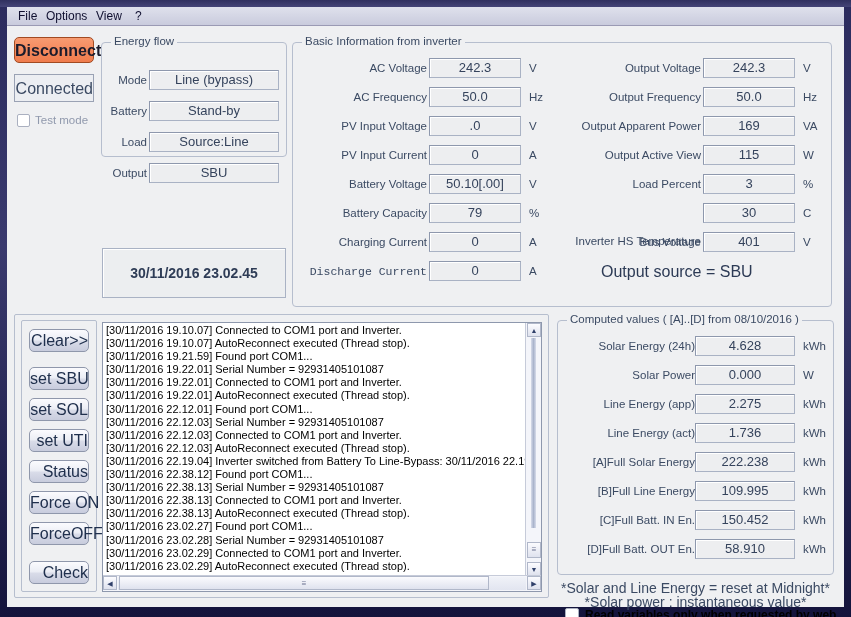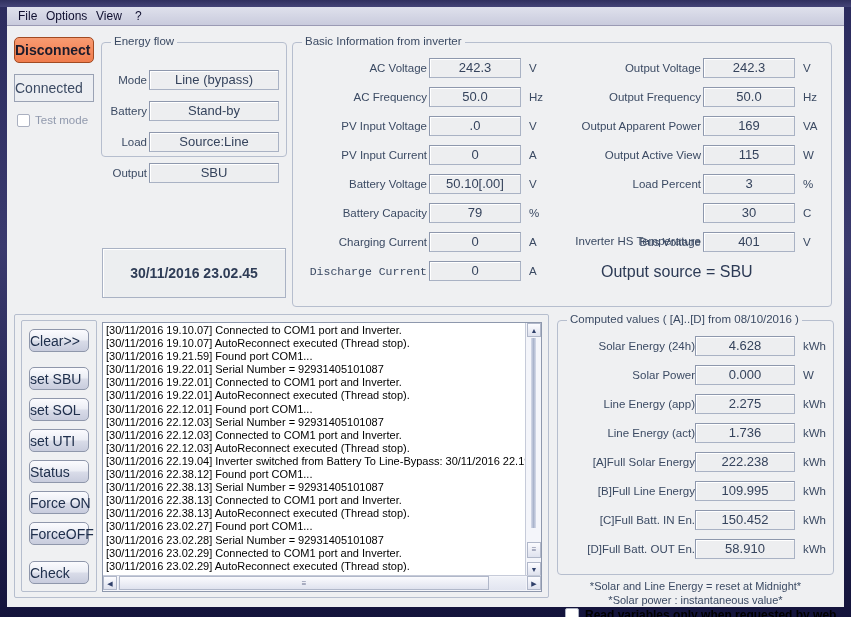--- a/index.html
+++ b/index.html
@@ -95,23 +95,23 @@
     font-size: 11.5px; color: #3b4a63;
   }
 
   
   .btn {
     position: absolute;
     background: linear-gradient(to bottom,#fbfbfe 0%,#eceef5 45%,#d8dbe8 55%,#c8ccdd 100%);
     border: 1px solid #8f97ab;
     border-radius: 5px;
     box-sizing: border-box;
-    font-size: 14px;
+    font-size: 16px;
     color: #20304d;
-    text-align: left;
+    text-align: right;
     cursor: default;
     white-space: nowrap;
   }
   .btn.flat {
     background: #eceef2;
     border: 1px solid #9aa2b4;
     border-radius: 0;
     color: #3b4a63;
   }
   .btn.danger {
@@ -194,21 +194,21 @@
   }
   .bignote {
     position: absolute;
     font-size: 16px;
     font-weight: normal;
     color: #2c3a55;
     white-space: nowrap;
   }
   .footnote {
     position: absolute;
-    font-size: 11px;
+    font-size: 14px;
     color: #3b4a63;
     white-space: nowrap;
     text-align: center;
   }
   .datebox {
     position: absolute;
     background: #eceef0;
     border: 1px solid #a9b2c4;
     box-shadow: inset 1px 1px 0 #ffffff;
     box-sizing: border-box;

